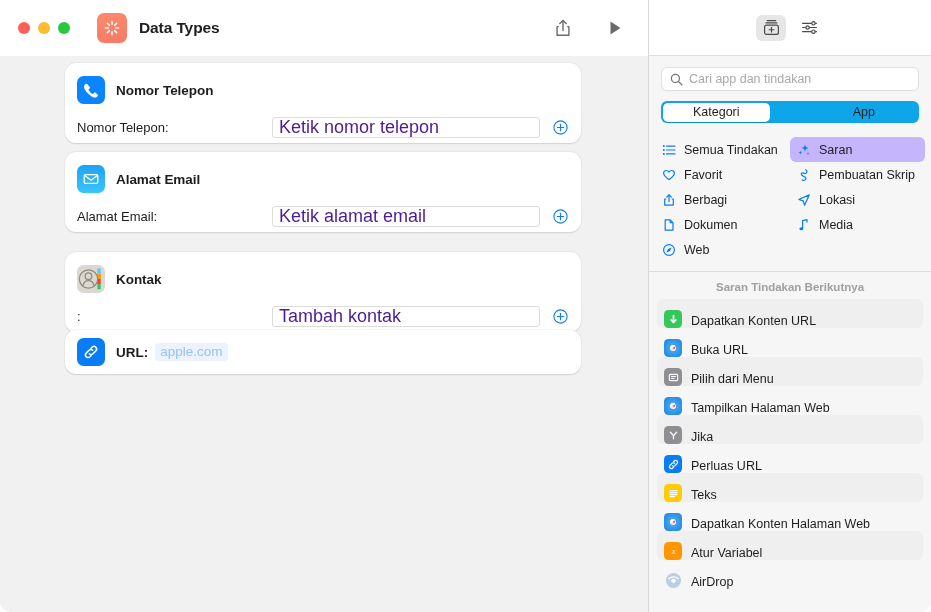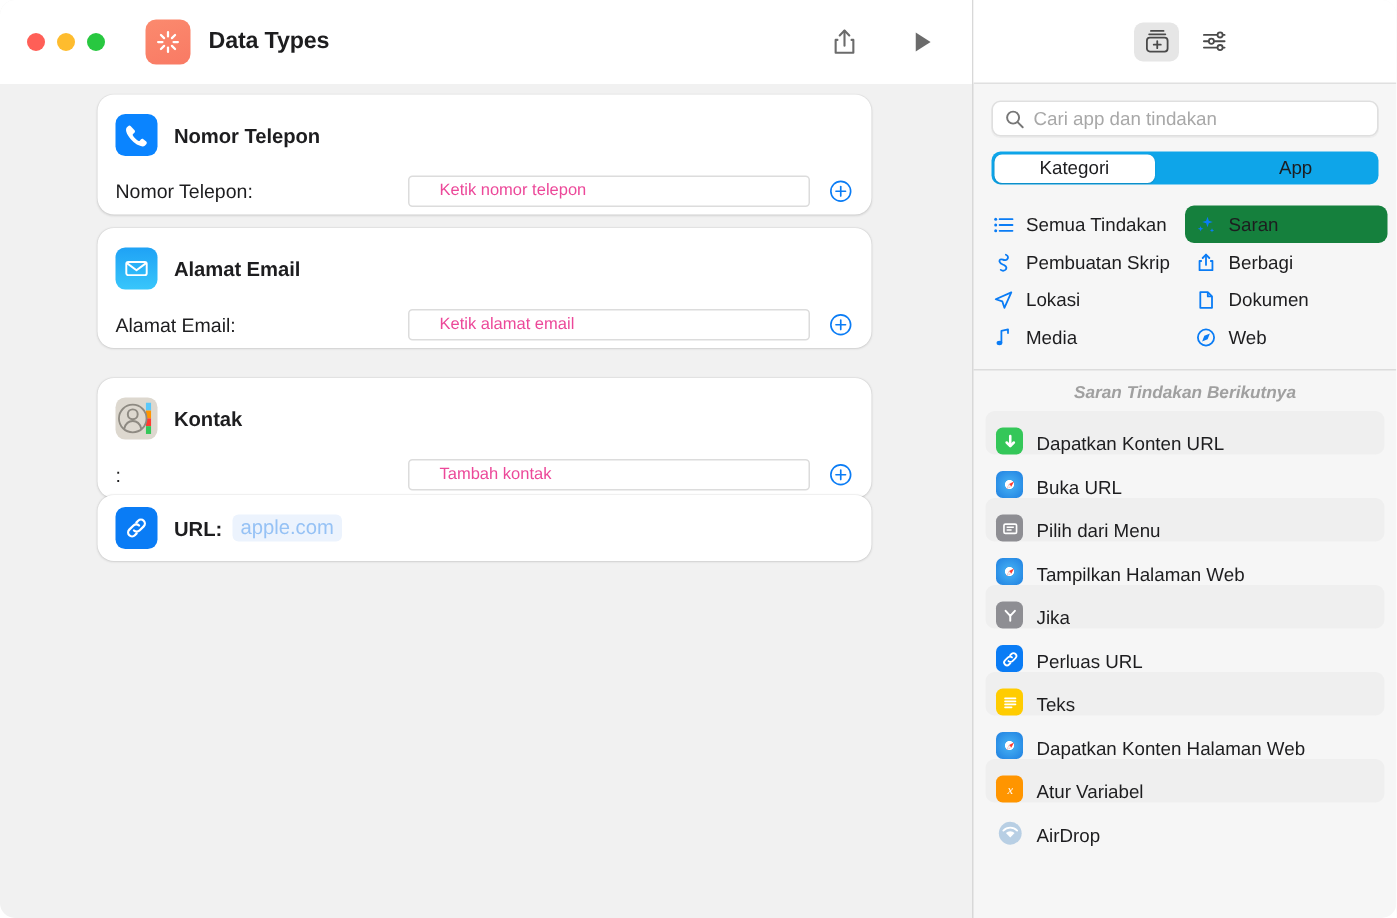--- a/index.html
+++ b/index.html
@@ -119,23 +119,23 @@
   }
   .field {
     flex: 1 1 auto;
     margin-left: 8px;
     height: 21px;
     border: 0.5px solid #dcdcdc;
     border-radius: 3px;
     background: #fff;
     display: flex;
     align-items: center;
-    padding: 0 20px;
-    font-size: 11px;
-    color: #ec4899;
+    padding: 0 6px;
+    font-size: 18px;
+    color: #4c1d95;
     overflow: hidden;
     white-space: nowrap;
   }
   .plus-btn {
     flex: 0 0 22px;
     width: 22px; height: 22px;
     margin: 0 10px 0 9px;
     display: flex; align-items: center; justify-content: center;
     cursor: default;
   }
@@ -237,38 +237,37 @@
   .cat-item {
     display: flex;
     align-items: center;
     gap: 7px;
     height: 25px;
     padding: 0 6px;
     border-radius: 6px;
     cursor: default;
     overflow: hidden;
   }
-  .cat-item.selected { background: #15803d; }
+  .cat-item.selected { background: #c4b5fd; }
   .cat-icon {
     width: 16px; flex: 0 0 16px;
     display: flex; align-items: center; justify-content: center;
   }
   .cat-label {
     font-size: 12.5px;
     color: #1d1d1f;
     white-space: nowrap;
   }
 
   .sugg-header {
     font-size: 11.5px;
     font-weight: bold;
     color: #a0a0a0;
     padding: 9px 0 6px 0;
     text-align: center;
-    font-style: italic;
   }
   .sugg-list {
     flex: 1 1 auto;
     padding: 0 8px;
     overflow: hidden;
   }
   .sugg-row {
     display: flex;
     align-items: flex-end;
     gap: 9px;
@@ -503,20 +502,28 @@
         <span class="cat-icon">
           <svg width="14" height="14" viewBox="0 0 14 14">
             <path d="M8 1.5 L8.9 4.1 L11.5 5 L8.9 5.9 L8 8.5 L7.1 5.9 L4.5 5 L7.1 4.1 Z" fill="#0a7cf5"></path>
             <path d="M3.4 7.6 L3.9 9 L5.3 9.5 L3.9 10 L3.4 11.4 L2.9 10 L1.5 9.5 L2.9 9 Z" fill="#0a7cf5"></path>
             <path d="M11 9.2 L11.4 10.2 L12.4 10.6 L11.4 11 L11 12 L10.6 11 L9.6 10.6 L10.6 10.2 Z" fill="#0a7cf5"></path>
           </svg>
         </span>
         <span class="cat-label">Saran</span>
       </div>
 
+      <div class="cat-item">
+        <span class="cat-icon">
+          <svg width="14" height="14" viewBox="0 0 14 14">
+            <path d="M7 11.6 C4 9.4 1.6 7.7 1.6 5.3 C1.6 3.6 2.9 2.5 4.3 2.5 C5.3 2.5 6.4 3.1 7 4.1 C7.6 3.1 8.7 2.5 9.7 2.5 C11.1 2.5 12.4 3.6 12.4 5.3 C12.4 7.7 10 9.4 7 11.6 Z" fill="none" stroke="#0a7cf5" stroke-width="1.2" stroke-linejoin="round"></path>
+          </svg>
+        </span>
+        <span class="cat-label">Favorit</span>
+      </div>
 
       <div class="cat-item">
         <span class="cat-icon">
           <svg width="14" height="14" viewBox="0 0 14 14">
             <path d="M8.6 1.8 C9.9 2.4 10.3 3.5 9.7 4.5 C9.1 5.5 7.6 5.6 6.6 5.1 C5.3 4.5 4 5.1 4.4 6.5 C4.8 7.9 6.6 8.3 7.7 8.9 C9.1 9.6 9.3 11 8.2 11.9 C7.3 12.6 6 12.5 5.2 11.9" fill="none" stroke="#0a7cf5" stroke-width="1.2" stroke-linecap="round"></path>
           </svg>
         </span>
         <span class="cat-label">Pembuatan Skrip</span>
       </div>
 

